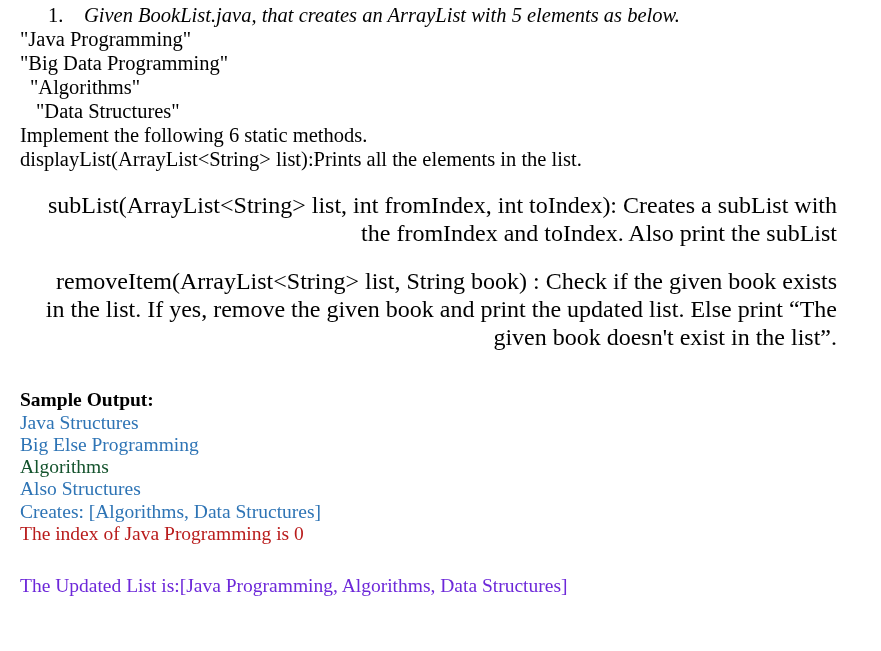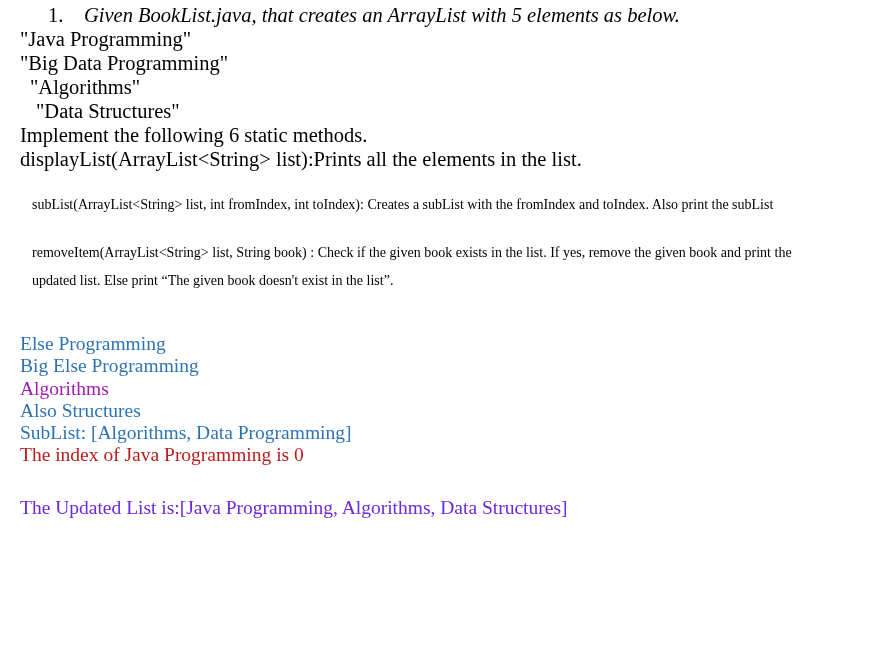--- a/index.html
+++ b/index.html
@@ -50,26 +50,26 @@
     font-size: 20.5px;
     line-height: 24px;
     padding-left: 20px;
     white-space: pre-wrap;
   }
   .line.indent-1 { padding-left: 30px; }
   .line.indent-2 { padding-left: 36px; }
 
   
   .method-para {
-    font-size: 14px;
+    font-size: 24px;
     line-height: 28px;
     padding-left: 32px;
     padding-right: 44px;
     margin-top: 20px;
-    text-align: left;
+    text-align: right;
     hyphens: none;
   }
   .method-para.first-para { margin-top: 20px; }
 
   
   .sample-block {
     margin-top: 38px;
     padding-left: 20px;
   }
   .sample-heading {
@@ -103,22 +103,23 @@
   <div class="line">Implement the following 6 static methods.</div>
 
   <div class="line">displayList(ArrayList&lt;String&gt; list):Prints all the elements in the list.</div>
 
   <div class="method-para first-para">subList(ArrayList&lt;String&gt; list, int fromIndex, int toIndex): Creates a subList with the fromIndex and toIndex. Also print the subList</div>
 
 
   <div class="method-para">removeItem(ArrayList&lt;String&gt; list, String book) : Check if the given book exists in the list. If yes, remove the given book and print the updated list. Else print “The given book doesn't exist in the list”.</div>
 
   <div class="sample-block">
-    <div class="output-line" style="color: rgb(46, 116, 181);">Else Programming</div>
+    <div class="sample-heading">Sample Output:</div>
+    <div class="output-line" style="color: rgb(46, 116, 181);">Java Structures</div>
     <div class="output-line" style="color: rgb(46, 116, 181);">Big Else Programming</div>
-    <div class="output-line" style="color: #a21caf;">Algorithms</div>
+    <div class="output-line" style="color: #14532d;">Algorithms</div>
     <div class="output-line" style="color: rgb(46, 116, 181);">Also Structures</div>
-    <div class="output-line" style="color: rgb(46, 116, 181);">SubList: [Algorithms, Data Programming]</div>
+    <div class="output-line" style="color: rgb(46, 116, 181);">Creates: [Algorithms, Data Structures]</div>
     <div class="output-line" style="color: #b91c1c;">The index of Java Programming is 0</div>
     <div class="output-line" style="color: #6d28d9; margin-top: 30px;">The Updated List is:[Java Programming, Algorithms, Data Structures]</div>
   </div>
 
 </div>
 
 </body></html>

